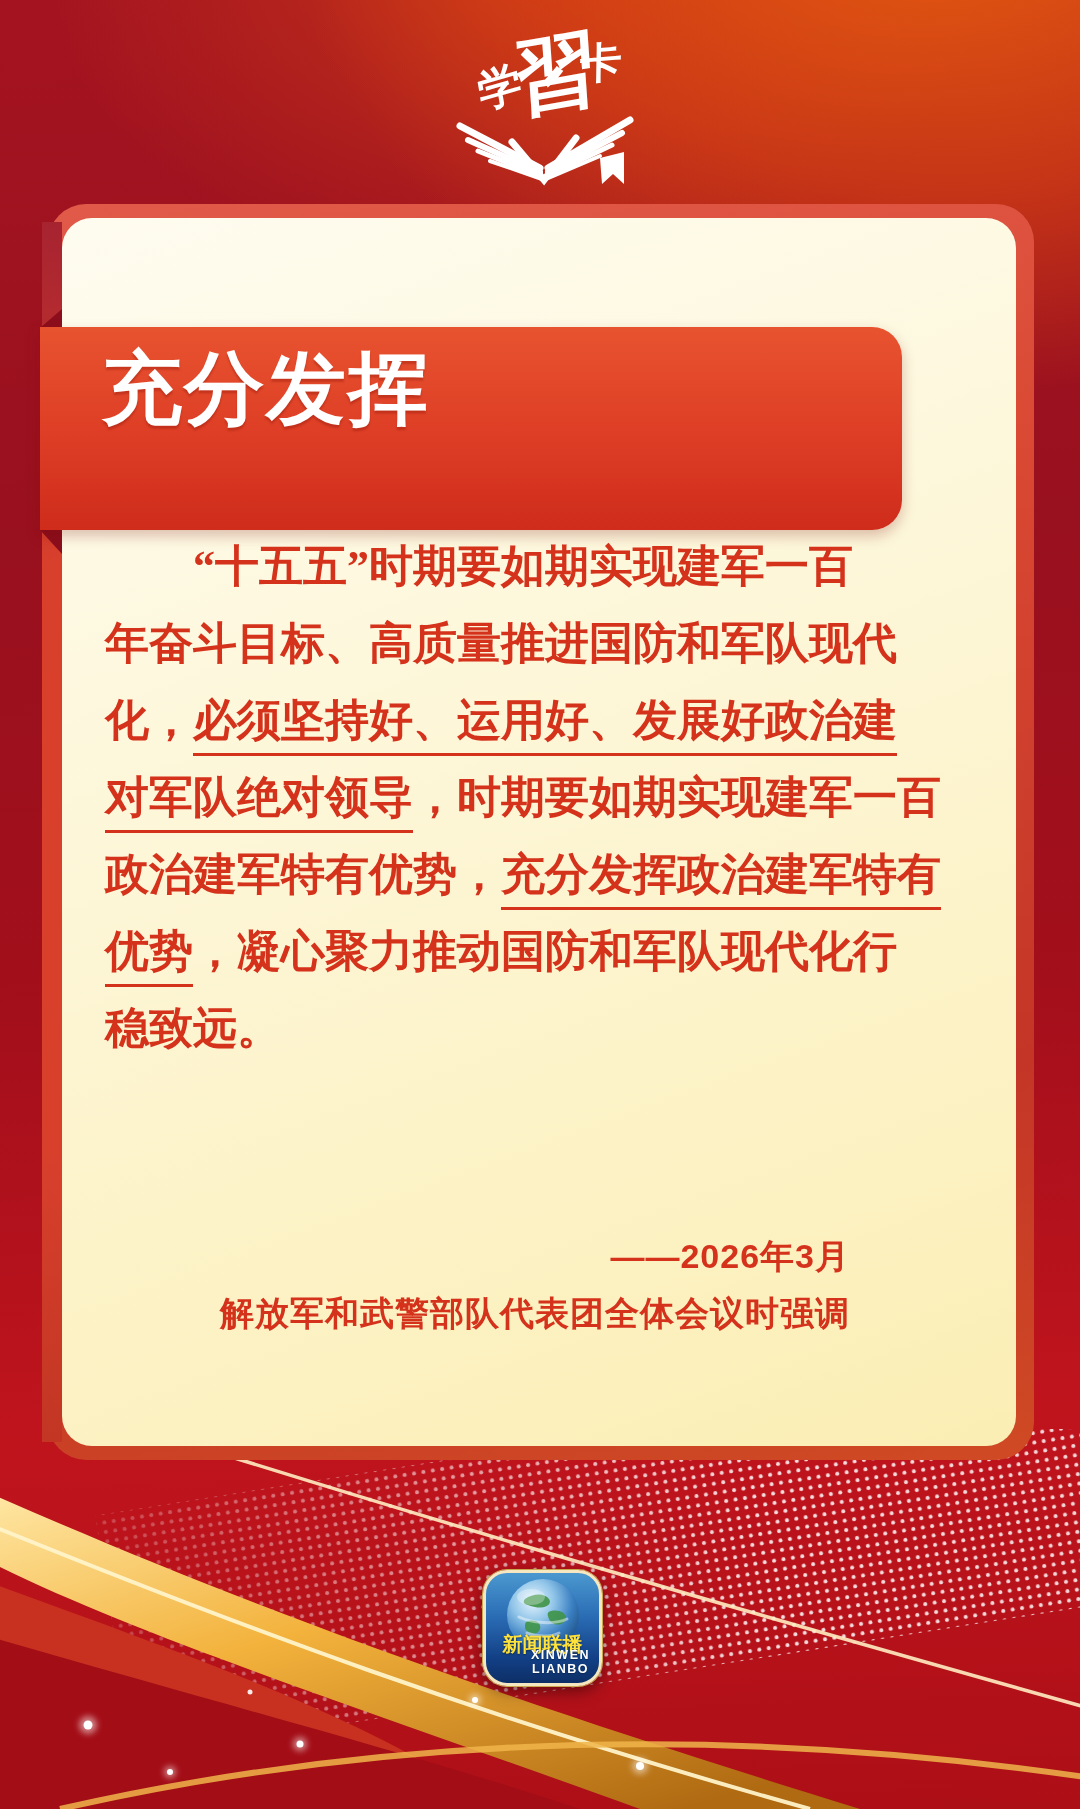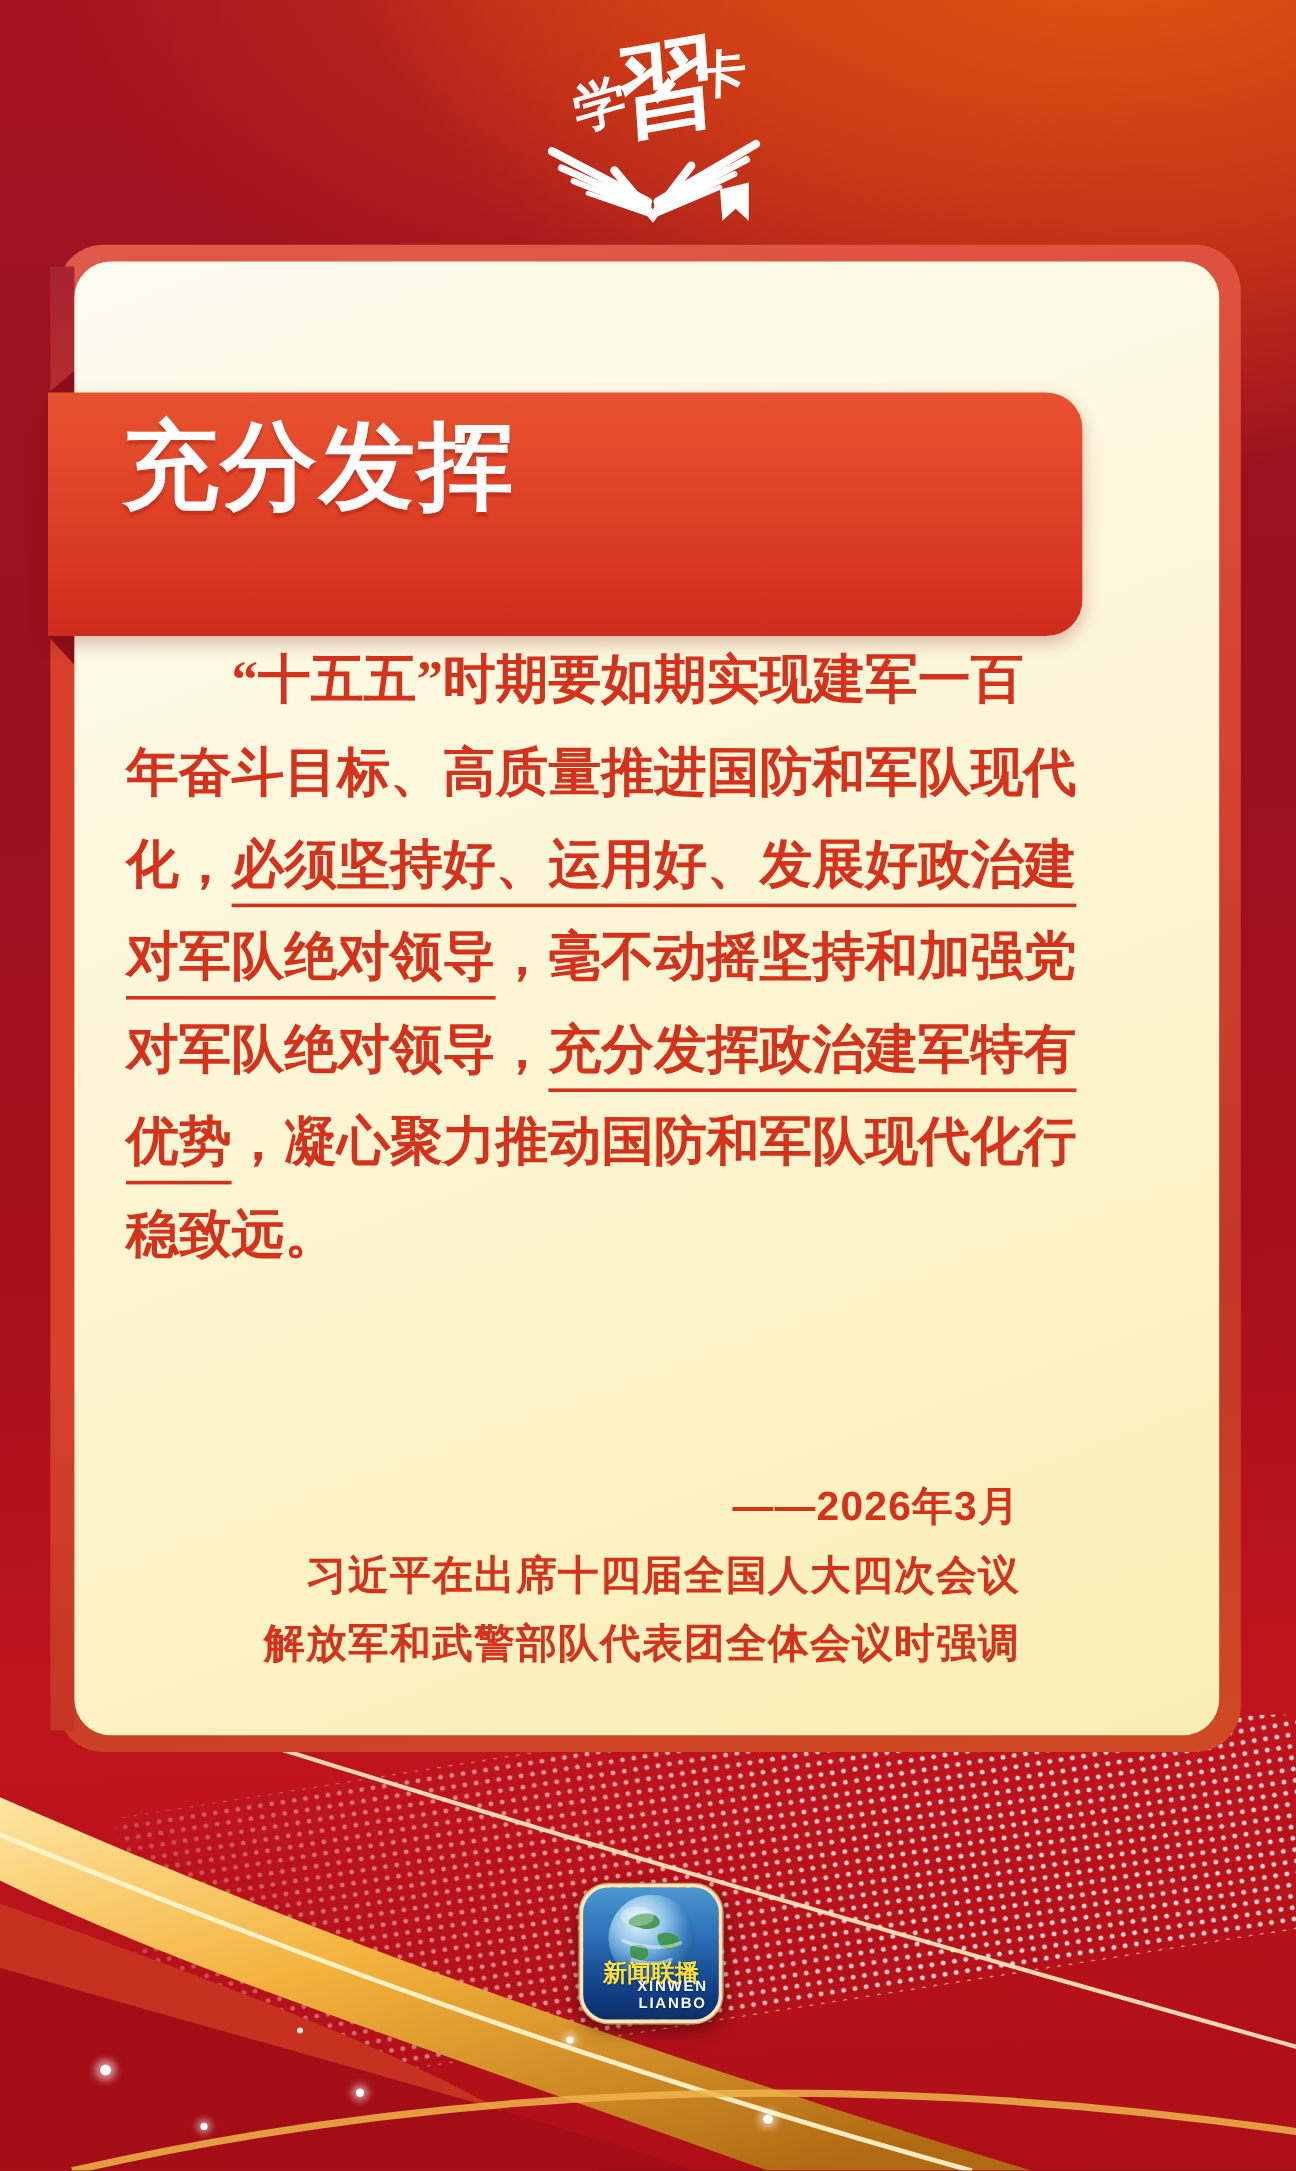--- a/index.html
+++ b/index.html
@@ -147,29 +147,28 @@
   <div class="fold-bottom"></div>
   <div class="ribbon"></div>
   <div class="ribbon-title">
     <div>充分发挥</div>
   </div>
 
   <div class="body-text">
       <div class="body-line indent"><span>“十五五”时期要如期实现建军一百</span></div>
       <div class="body-line"><span>年奋斗目标、高质量推进国防和军队现代</span></div>
       <div class="body-line"><span>化，</span><span class="u">必须坚持好、运用好、发展好政治建</span></div>
-      <div class="body-line"><span class="u">对军队绝对领导</span><span>，毫不动摇坚持和加强党</span></div>
-      <div class="body-line"><span>对军队绝对领导，</span><span class="u">充分发挥政治建军特有</span></div>
+      <div class="body-line"><span class="u">对军队绝对领导</span><span>，时期要如期实现建军一百</span></div>
+      <div class="body-line"><span>政治建军特有优势，</span><span class="u">充分发挥政治建军特有</span></div>
       <div class="body-line"><span class="u">优势</span><span>，凝心聚力推动国防和军队现代化行</span></div>
       <div class="body-line"><span>稳致远。</span></div>
     </div>
 
   <div class="attr">
     <div>——2026年3月</div>
-    <div>习近平在出席十四届全国人大四次会议</div>
     <div>解放军和武警部队代表团全体会议时强调</div>
   </div>
 
   <div class="badge">
     <svg class="globe" width="76" height="76" viewBox="0 0 76 76">
       <defs>
         <radialGradient id="earth" cx="0.36" cy="0.3" r="0.85">
           <stop offset="0" stop-color="#eaf6ff"></stop>
           <stop offset="0.35" stop-color="#8fc4e8"></stop>
           <stop offset="0.65" stop-color="#3a7fc1"></stop>

